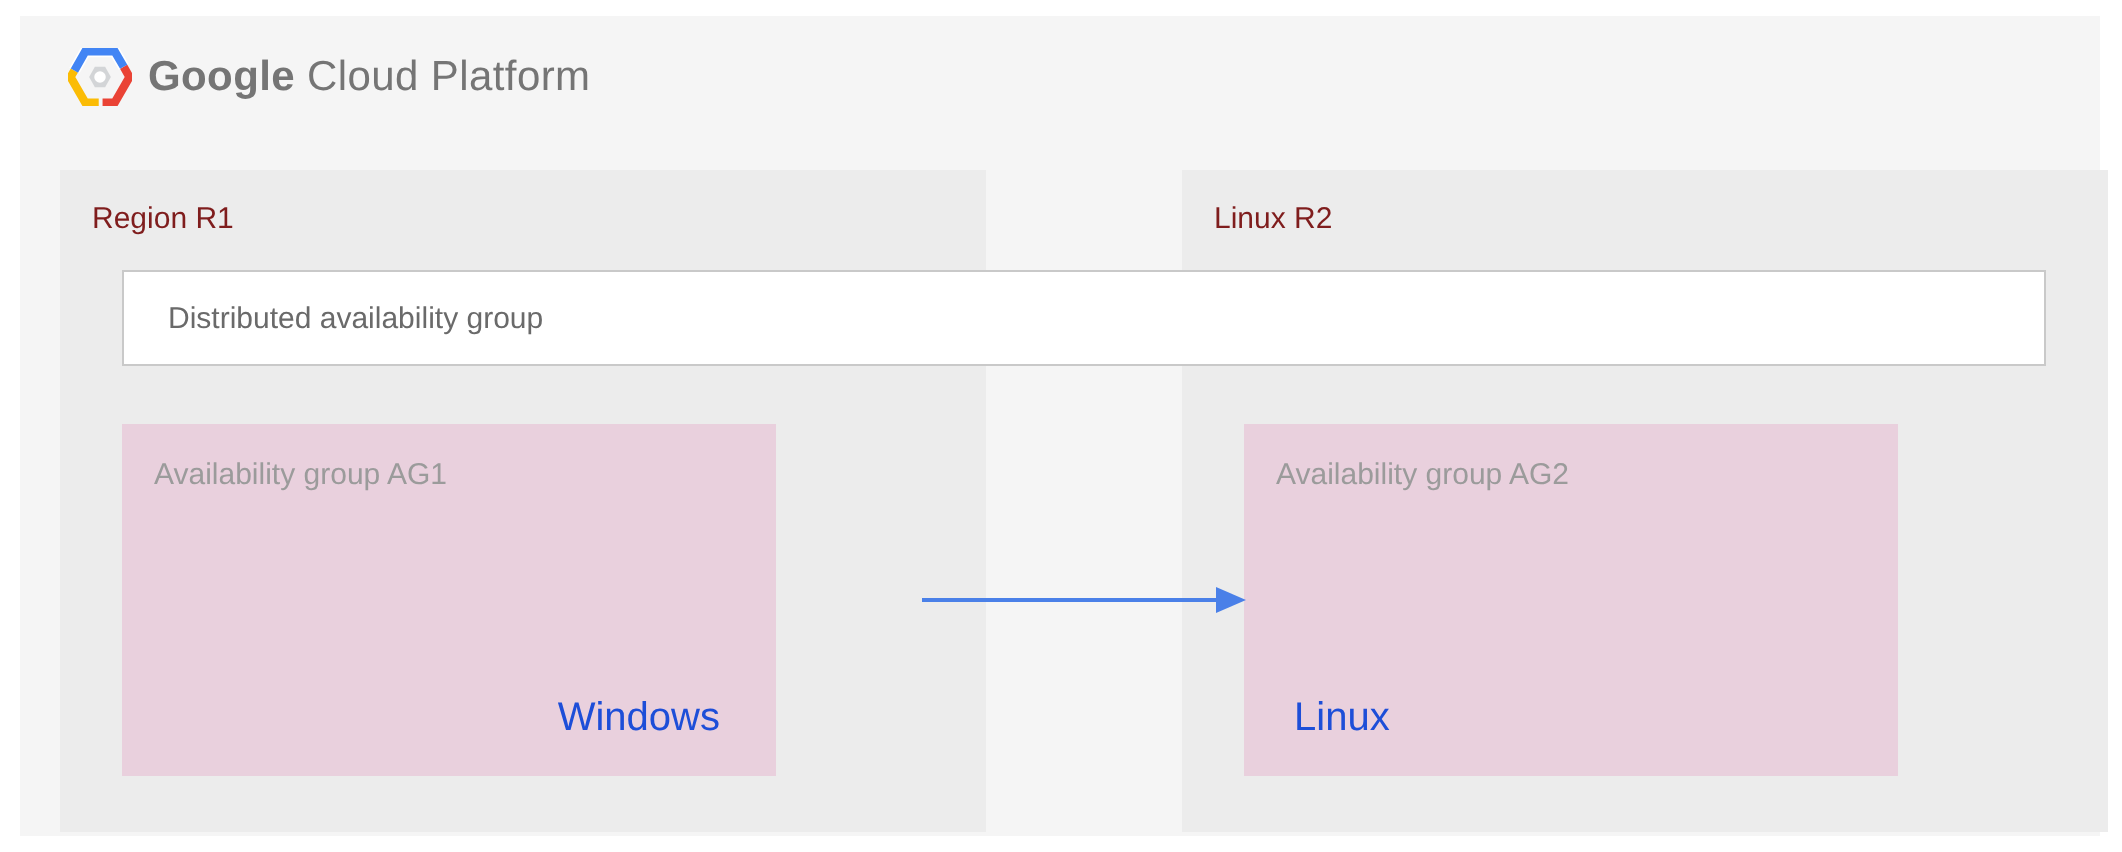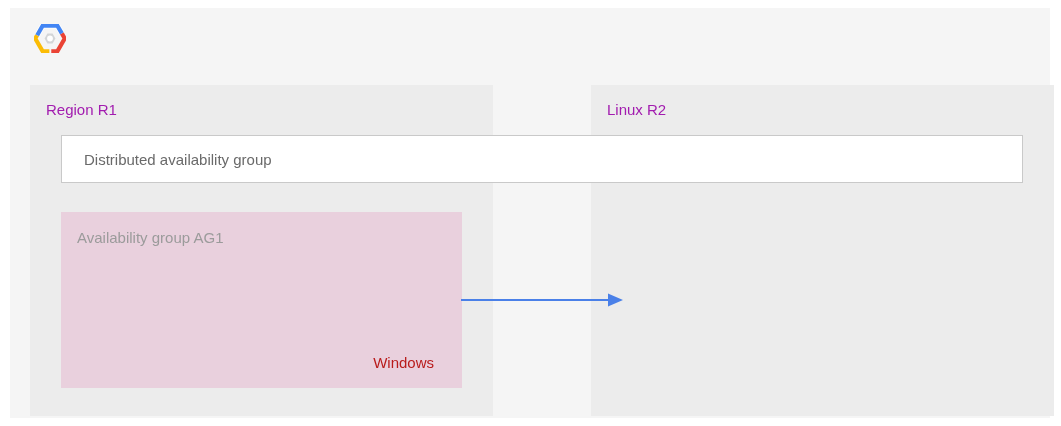--- a/index.html
+++ b/index.html
@@ -48,58 +48,58 @@
     width: 463px;
     height: 331px;
     background: #ececec;
   }
   .region-r1 { left: 20px; }
   .region-r2 { left: 581px; }
   .region-label {
     position: absolute;
     left: 16px; top: 16px;
     font-size: 15px;
-    color: #a21caf;
+    color: #7f1d1d;
   }
   
   .dag-box {
     position: absolute;
     left: 51px; top: 127px;
     width: 960px; height: 46px;
     background: #ffffff;
     border: 1px solid #c9c9c9;
     display: flex;
     align-items: center;
   }
   .dag-label {
     margin-left: 22px;
     font-size: 15px;
     color: #6a6a6a;
   }
   
   .ag-box {
     position: absolute;
     top: 204px;
-    width: 401px;
+    width: 327px;
     height: 176px;
     background: #e9d0dd;
   }
   .ag-1 { left: 51px; }
   .ag-2 { left: 612px; }
   .ag-label {
     position: absolute;
     left: 16px; top: 17px;
     font-size: 15px;
     color: #9b9b9b;
   }
   .os-label {
     position: absolute;
     bottom: 17px;
-    font-size: 15px;
-    color: #b91c1c;
+    font-size: 20px;
+    color: #1d4ed8;
   }
   .os-right { right: 28px; }
   .os-left  { left: 25px; }
   
   .arrow-svg {
     position: absolute;
     left: 451px; top: 282px;
     width: 162px; height: 20px;
   }
 </style>
@@ -115,37 +115,44 @@
 
       <polyline points="79,14 96,44 73,84 54,84" fill="none" stroke="#ea4335" stroke-width="13"></polyline>
 
       <polyline points="10,34 27,4 73,4 87,28" fill="none" stroke="#ffffff" stroke-width="18"></polyline>
 
       <polyline points="10,34 27,4 73,4 87,28" fill="none" stroke="#4285f4" stroke-width="13"></polyline>
 
       <polygon points="33,44 42,28 58,28 67,44 58,60 42,60" fill="#d3d5d7"></polygon>
       <circle cx="50" cy="44" r="9" fill="#ffffff"></circle>
     </svg>
+    <div class="brand">
+      <span class="brand-google">Google</span><span class="brand-product">Cloud Platform</span>
+    </div>
 
     <div class="region region-r1">
       <span class="region-label">Region R1</span>
     </div>
     <div class="region region-r2">
       <span class="region-label">Linux R2</span>
     </div>
 
     <div class="dag-box">
       <span class="dag-label">Distributed availability group</span>
     </div>
 
     <div class="ag-box ag-1">
       <span class="ag-label">Availability group AG1</span>
       <span class="os-label os-right">Windows</span>
     </div>
 
+    <div class="ag-box ag-2">
+      <span class="ag-label">Availability group AG2</span>
+      <span class="os-label os-left">Linux</span>
+    </div>
 
     <svg class="arrow-svg" viewBox="0 0 162 20" aria-hidden="true">
       <line x1="0" y1="10" x2="149" y2="10" stroke="#4a80e8" stroke-width="2"></line>
       <polygon points="147,3.5 162,10 147,16.5" fill="#4a80e8"></polygon>
     </svg>
 
   </div>
 </div>
 
 </body></html>

